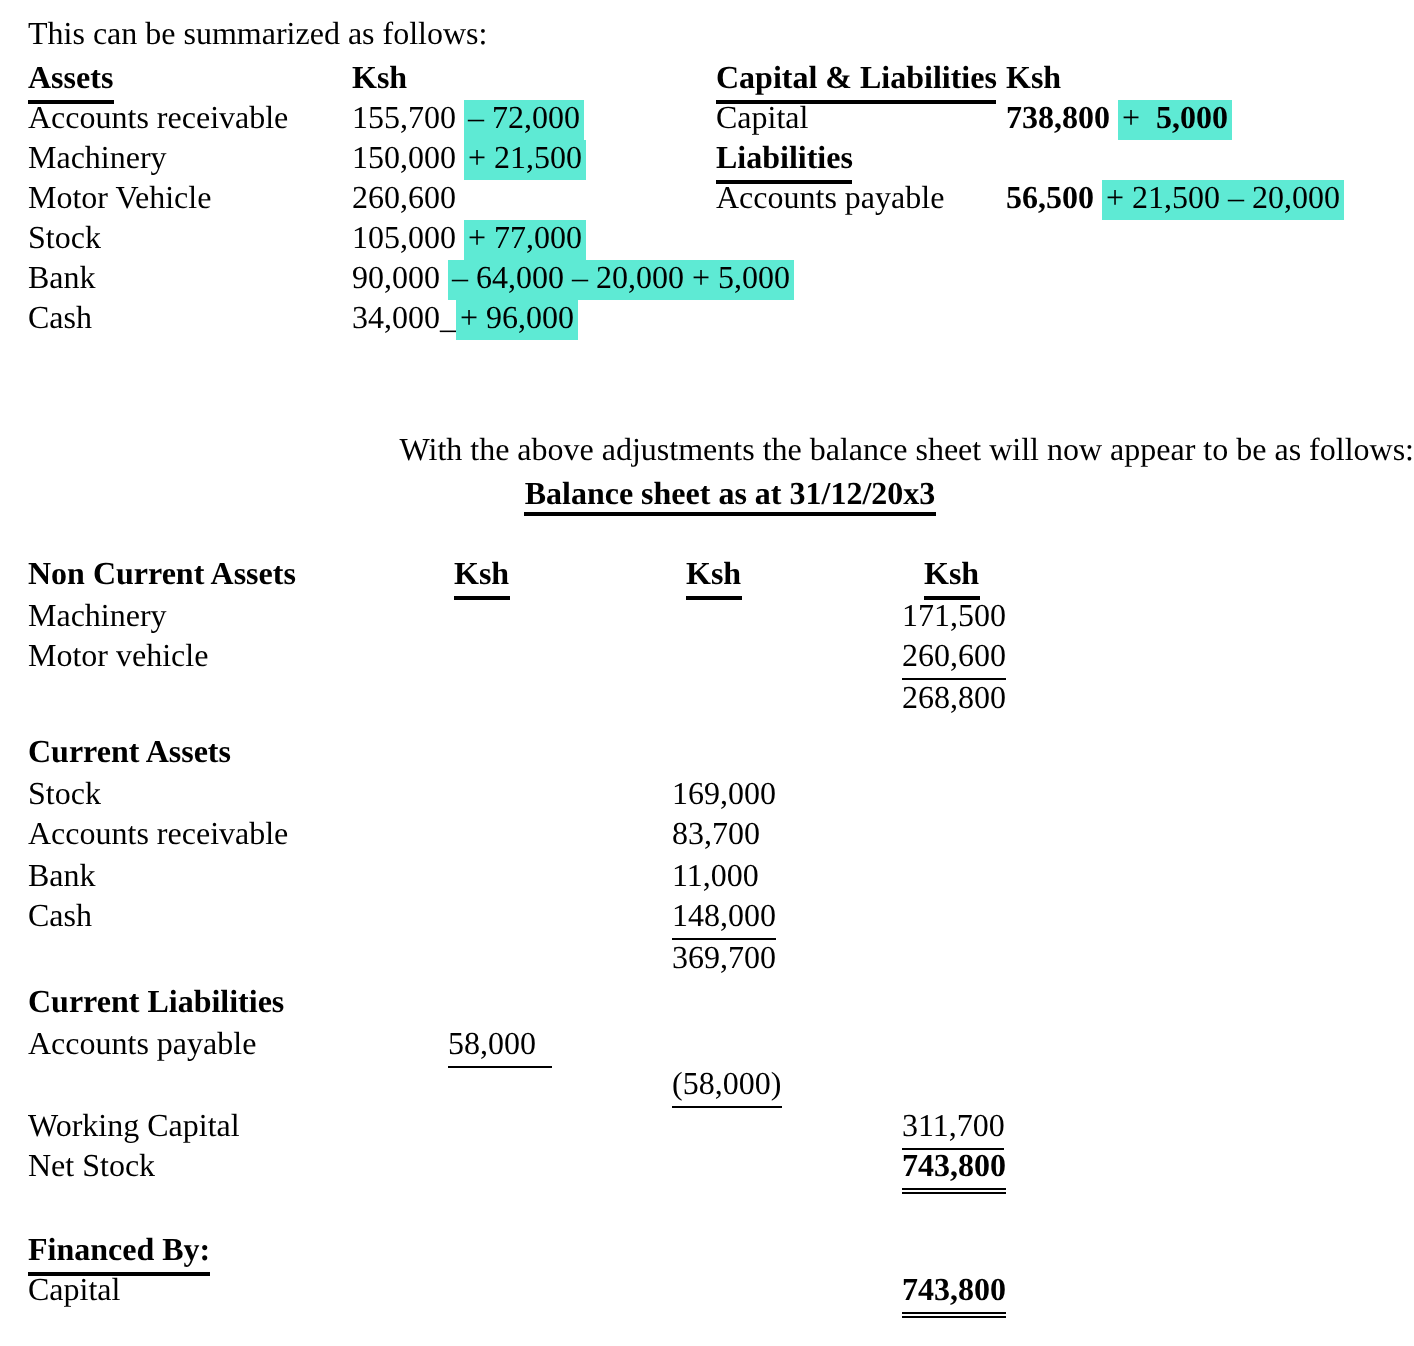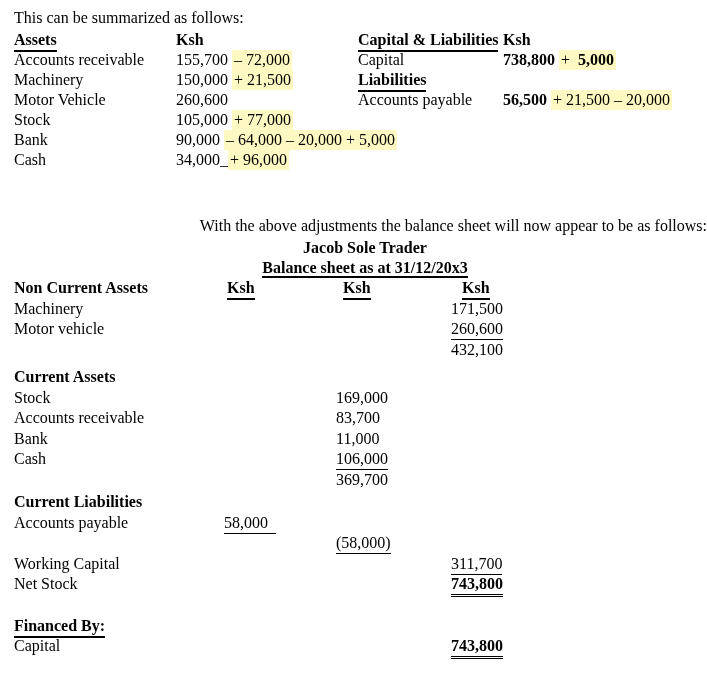--- a/index.html
+++ b/index.html
@@ -15,21 +15,21 @@
   .bsrow{position:relative;height:20.5px;}
   .cell{position:absolute;top:0;white-space:pre;}
   .seg{white-space:pre;}
   .sl{left:14px;} .sv{left:176px;} .rl{left:358px;} .rv{left:503px;}
   .lc{left:14px;} .c1{left:224px;} .c2{left:336px;} .c3{left:451px;}
   .hc1{left:227px;} .hc2{left:343px;} .hc3{left:462px;}
   .b{font-weight:bold;}
   .bu{font-weight:bold;border-bottom:2px solid #000;}
   .u{border-bottom:1px solid #000;}
   .du{font-weight:bold;border-bottom:3px double #000;}
-  .hl{background:#fef9c3;padding:1px 2px 2px 2px;}
+  .hl{background:#5eead4;padding:1px 2px 2px 2px;}
   
   .bs-head{margin-left:22px;width:686px;text-align:center;font-weight:bold;height:40px;}
   .bs-title{height:20px;}
   .bs-subtitle{height:20px;}
   .bs-subtitle .inner{font-weight:bold;border-bottom:2px solid #000;}
   .spacer{position:relative;}
 </style>
 </head>
 <body>
 
@@ -70,61 +70,60 @@
       </div>
       <div class="srow">
         <span class="cell sl">Cash</span>
         <span class="cell sv"><span class="seg">34,000_</span><span class="seg hl">+ 96,000</span></span>
       </div>
     </div>
 
   <p class="intro2">With the above adjustments the balance sheet will now appear to be as follows:</p>
 
   <div class="bs-head">
-    <div class="bs-title">Jacob Sole Trader</div>
     <div class="bs-subtitle"><span class="inner">Balance sheet as at 31/12/20x3</span></div>
   </div>
 
   <div id="bs">
       <div class="bsrow">
         <span class="cell lc b">Non Current Assets</span>
         <span class="cell hc1 bu">Ksh</span>
         <span class="cell hc2 bu">Ksh</span>
         <span class="cell hc3 bu">Ksh</span>
       </div>
       <div class="bsrow">
         <span class="cell lc">Machinery</span>
         <span class="cell c3">171,500</span>
       </div>
       <div class="bsrow">
         <span class="cell lc">Motor vehicle</span>
         <span class="cell c3 u">260,600</span>
       </div>
       <div class="bsrow">
-        <span class="cell c3">432,100</span>
+        <span class="cell c3">268,800</span>
       </div>
       <div class="spacer" style="height: 7px;"></div>
       <div class="bsrow">
         <span class="cell lc b">Current Assets</span>
       </div>
       <div class="bsrow">
         <span class="cell lc">Stock</span>
         <span class="cell c2">169,000</span>
       </div>
       <div class="bsrow">
         <span class="cell lc">Accounts receivable</span>
         <span class="cell c2">83,700</span>
       </div>
       <div class="bsrow">
         <span class="cell lc">Bank</span>
         <span class="cell c2">11,000</span>
       </div>
       <div class="bsrow">
         <span class="cell lc">Cash</span>
-        <span class="cell c2 u">106,000</span>
+        <span class="cell c2 u">148,000</span>
       </div>
       <div class="bsrow">
         <span class="cell c2">369,700</span>
       </div>
       <div class="spacer" style="height: 2px;"></div>
       <div class="bsrow">
         <span class="cell lc b">Current Liabilities</span>
       </div>
       <div class="bsrow">
         <span class="cell lc">Accounts payable</span>

